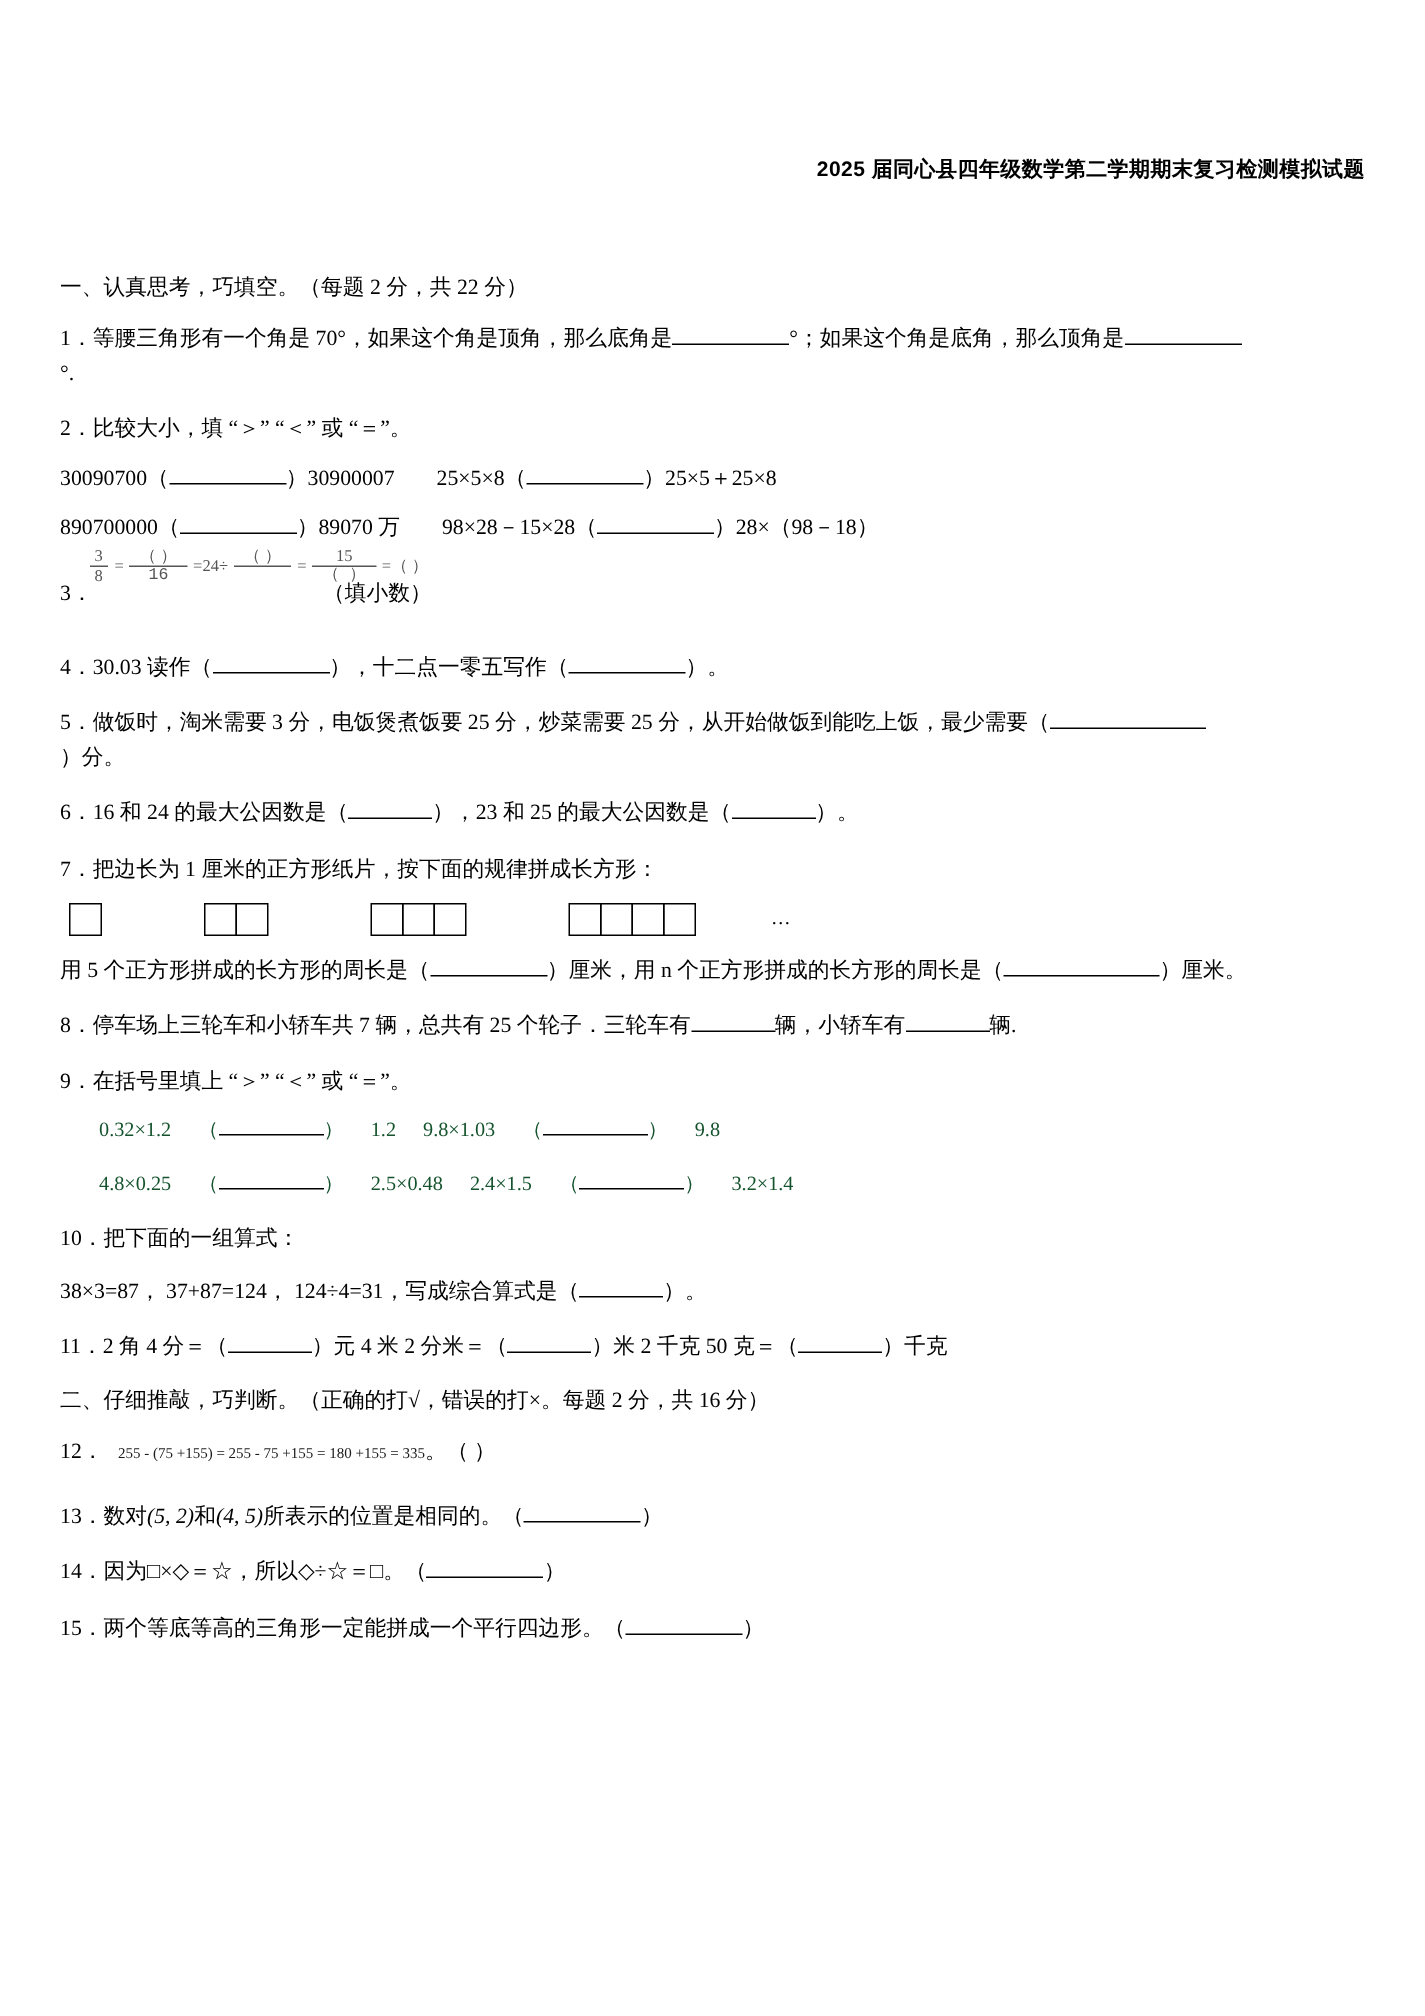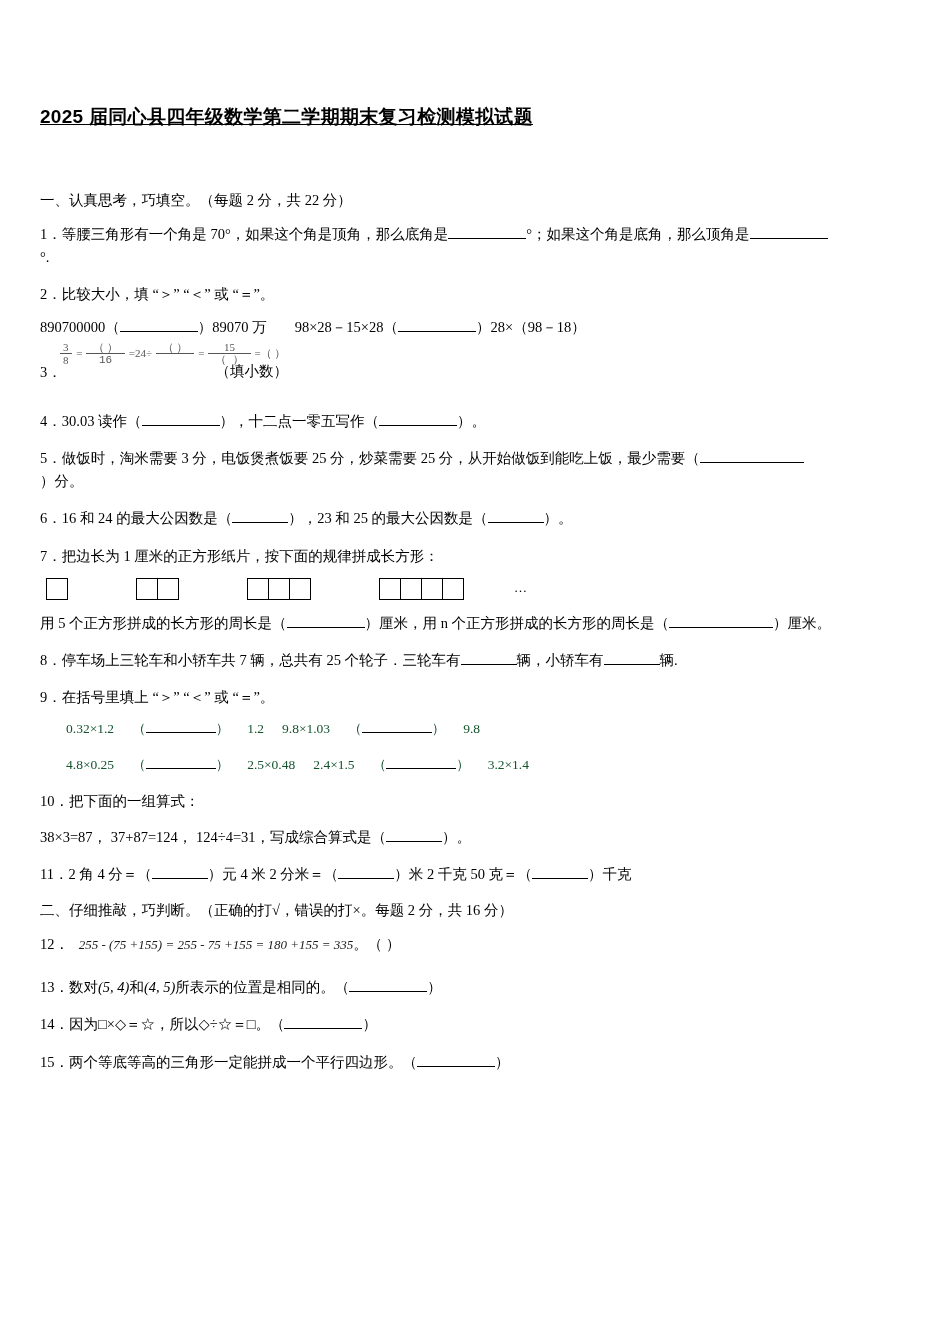--- a/index.html
+++ b/index.html
@@ -16,27 +16,26 @@
     overflow: hidden;
   }
   .page {
     width: 950px;
     height: 1344px;
     box-sizing: border-box;
     padding: 0 40px;
     position: relative;
   }
   .doc-title {
-    text-align: left;
+    text-align: right;
     font-family: "Liberation Sans", "DejaVu Sans", sans-serif;
     font-weight: bold;
-    font-size: 19px;
+    font-size: 14px;
     margin-top: 104px;
     letter-spacing: 0.3px;
-    text-decoration: underline;
   }
   .content {
     margin-top: 60px;
     font-size: 14.5px;
     line-height: 1.45;
   }
   .section-head {
     margin: 0 0 10px 0;
     font-size: 14.5px;
   }
@@ -83,23 +82,22 @@
   .sq-group { display: flex; margin-right: 0; }
   .sq {
     width: 22px; height: 22px;
     border: 1px solid #000;
     box-sizing: border-box;
     margin-left: -1px;
   }
   .sq:first-child { margin-left: 0; }
   .dots { font-size: 13px; letter-spacing: 2px; color: #000; align-self: center; }
   .eq-line {
-    font-size: 13px;
+    font-size: 10px;
     color: #1a1a1a;
-    font-style: italic;
   }
   .coord { font-style: italic; }
   .ineq-block { margin: 6px 0 4px 0; font-size: 13.5px; color: #14532d; }
   .ineq-block .row { margin-bottom: 16px; padding-left: 26px; }
   .ineq-block .row span.sp { display:inline-block; width: 18px; }
   .ineq-block .ln { display:inline-block; border-bottom:1px solid #000; width: 70px; }
   .small-note { font-size: 14.5px; }
 </style>
 </head>
 <body>
@@ -112,20 +110,23 @@
 
     <div class="section-head">一、认真思考，巧填空。（每题 2 分，共 22 分）</div>
 
     <div class="q">
       <span>1．</span><span>等腰三角形有一个角是 70°，如果这个角是顶角，那么底角是</span><span class="blank-m"></span><span>°；如果这个角是底角，那么顶角是</span><span class="blank-m"></span><br>
       <span>°.</span>
     </div>
 
     <div class="q tight">
       <span>2．</span><span>比较大小，填 “＞” “＜” 或 “＝”。</span>
+    </div>
+    <div class="cmp-row">
+      <span>30090700（</span><span class="blank-m"></span><span>）30900007</span><span class="gap"></span><span>25×5×8（</span><span class="blank-m"></span><span>）25×5＋25×8</span>
     </div>
     <div class="cmp-row">
       <span>890700000（</span><span class="blank-m"></span><span>）89070 万</span><span class="gap"></span><span>98×28－15×28（</span><span class="blank-m"></span><span>）28×（98－18）</span>
     </div>
 
     <div class="q" style="margin-top:22px;">
       <span style="position:relative; display:inline-block; vertical-align:middle;">
         <span class="frac-img" style="position:absolute; left:16px; top:-20px; white-space:nowrap;">
           <span class="frac"><span class="num">3</span><span class="den">8</span></span>
           <span>=</span>
@@ -214,21 +215,21 @@
     </div>
 
     <div class="section-head" style="margin-bottom:6px;">二、仔细推敲，巧判断。（正确的打√，错误的打×。每题 2 分，共 16 分）</div>
 
     <div class="q">
       <span>12．</span>
       <span class="eq-line" style="margin-left:6px;">255 - (75 +155) = 255 - 75 +155 = 180 +155 = 335</span><span>。（      ）</span>
     </div>
 
     <div class="q" style="margin-top:20px;">
-      <span>13．</span><span>数对</span><span class="coord">(5, 4)</span><span>和</span><span class="coord">(4, 5)</span><span>所表示的位置是相同的。（</span><span class="blank-m"></span><span>）</span>
+      <span>13．</span><span>数对</span><span class="coord">(5, 2)</span><span>和</span><span class="coord">(4, 5)</span><span>所表示的位置是相同的。（</span><span class="blank-m"></span><span>）</span>
     </div>
 
     <div class="q">
       <span>14．</span><span>因为□×◇＝☆，所以◇÷☆＝□。（</span><span class="blank-m"></span><span>）</span>
     </div>
 
     <div class="q">
       <span>15．</span><span>两个等底等高的三角形一定能拼成一个平行四边形。（</span><span class="blank-m"></span><span>）</span>
     </div>
 

